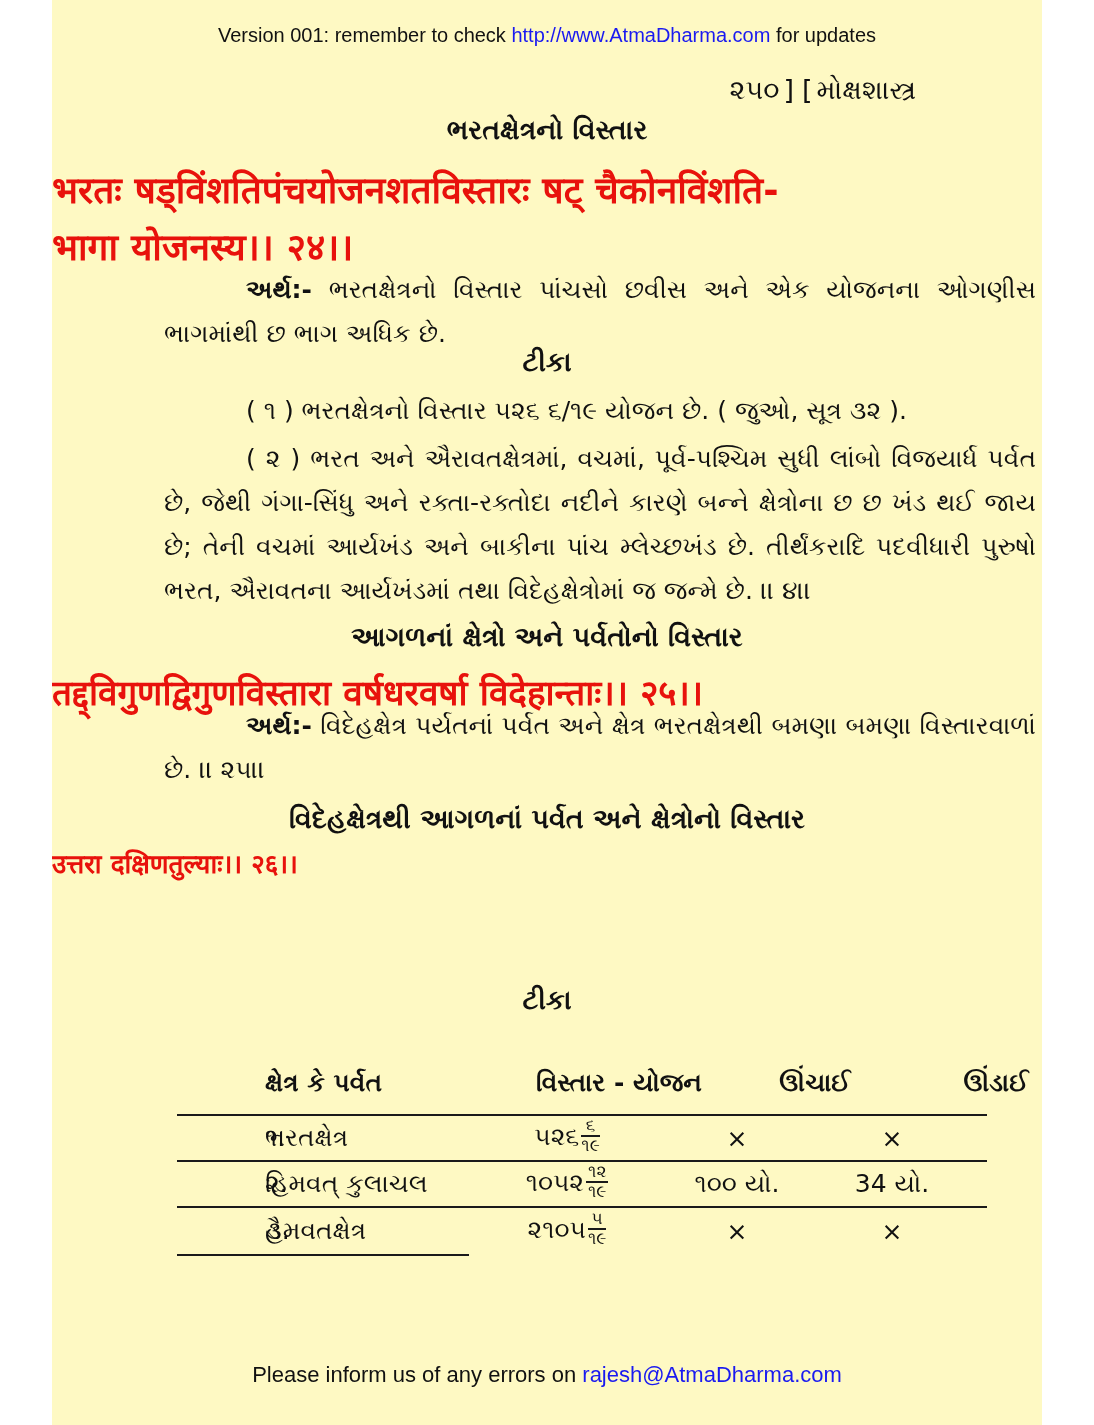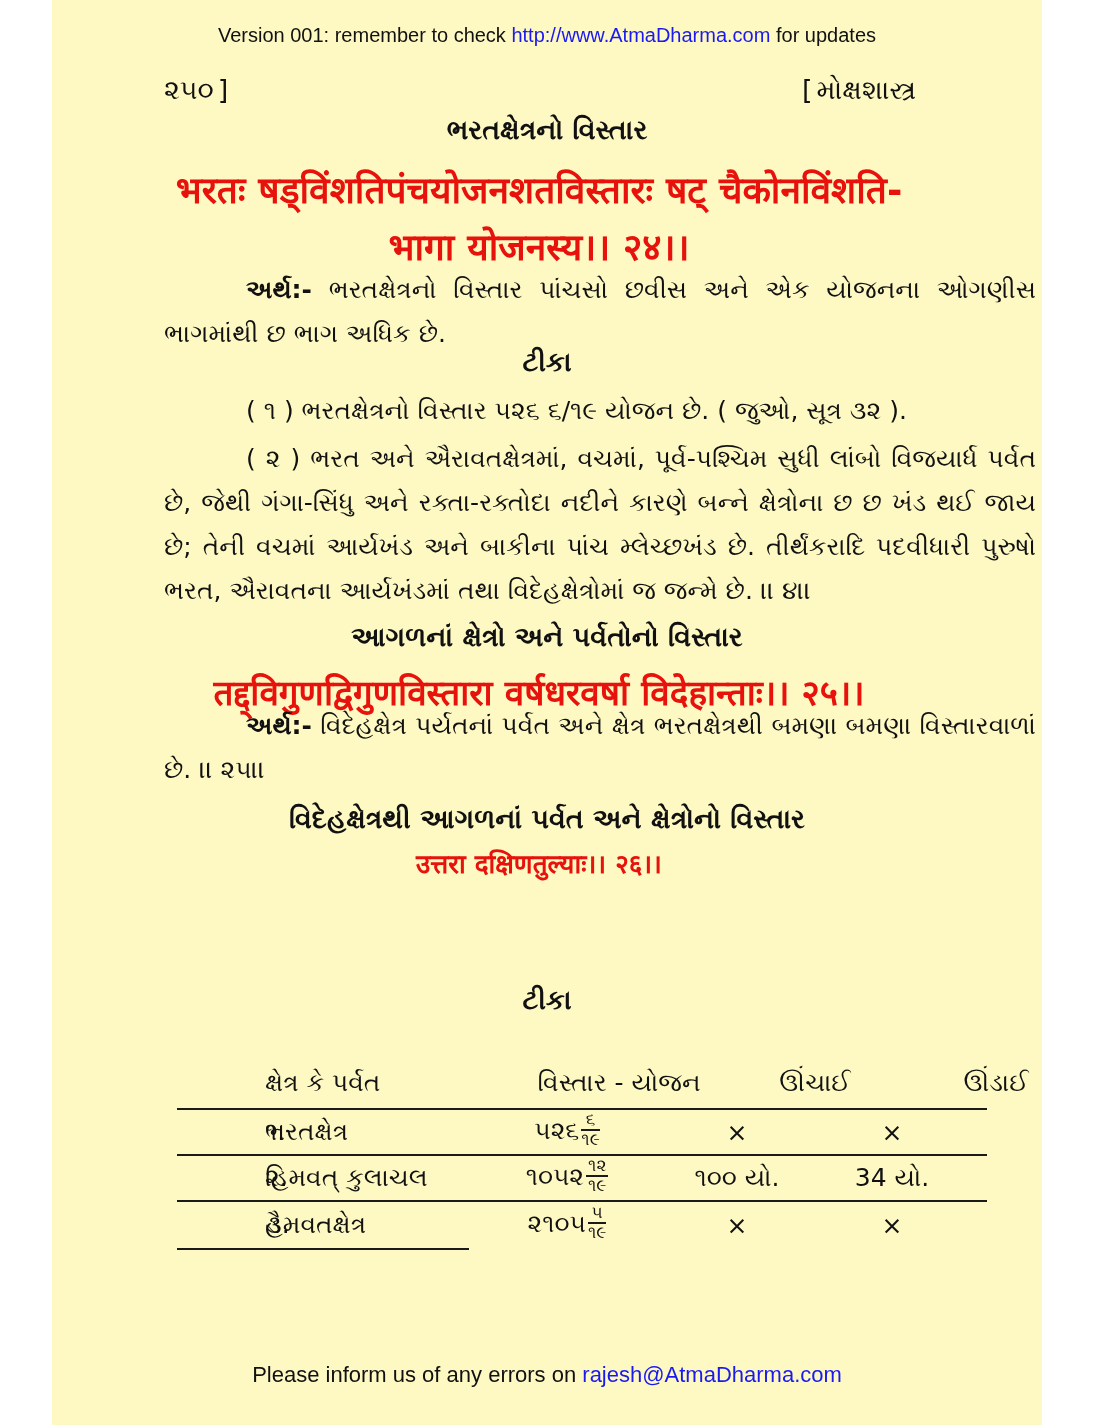--- a/index.html
+++ b/index.html
@@ -20,33 +20,32 @@
   }
   .version-line {
     position: absolute; top: 24px; left: 0; right: 0;
     text-align: center;
     font-family: "Liberation Sans", sans-serif;
     font-size: 20px;
   }
   .version-line a { color: var(--blue); text-decoration: none; }
   .pageno-row {
     position: absolute; top: 74px; left: 112px; right: 126px;
-    display: flex; justify-content: space-between;
+    display: flex; justify-content: flex-end;
     font-size: 27px;
   }
   .bracket { font-family: "DejaVu Sans", sans-serif; font-weight: 400; padding: 0 4px; }
   .center-heading {
     position: absolute; left: 0; right: 0;
     text-align: center;
     font-weight: bold;
     font-size: 27px;
   }
   .sutra {
     position: absolute; left: 0; right: 16px;
-    text-align: center;
     color: var(--red);
     font-weight: bold;
   }
   .sutra-24 { top: 162px; font-size: 37px; line-height: 57px; }
   .sutra-25 { top: 668px; font-size: 35px; }
   .sutra-26 { top: 845px; font-size: 26px; }
   .para {
     position: absolute; left: 112px; width: 872px;
     font-size: 25px; line-height: 44px;
     text-align: justify;
@@ -55,21 +54,21 @@
   .para b { font-weight: bold; }
   .tbl {
     position: absolute; left: 125px; width: 810px; top: 1068px;
     font-size: 25px;
   }
   .tbl-grid {
     display: grid;
     grid-template-columns: 88px 192px 220px 120px 190px;
     align-items: center;
   }
-  .tbl-header { font-weight: normal; padding-bottom: 10px; border-bottom: 2px solid #1a1a1a; gap: 26px; }
+  .tbl-header { font-weight: bold; padding-bottom: 16px; border-bottom: 2px solid #1a1a1a; gap: 26px; }
   .tbl-header .h-name { grid-column: 1 / 3; padding-left: 88px; }
   .tbl-row { border-bottom: 2px solid #1a1a1a; height: 46px; }
   .tbl-row.last { border-bottom: none; }
   .c-sr { padding-left: 88px; }
   .c-name { text-align: left; }
   .c-val, .c-h, .c-d, .h-val, .h-h, .h-d { text-align: center; }
   .mixed { white-space: nowrap; }
   .frac {
     display: inline-flex; flex-direction: column;
     vertical-align: middle; text-align: center;

